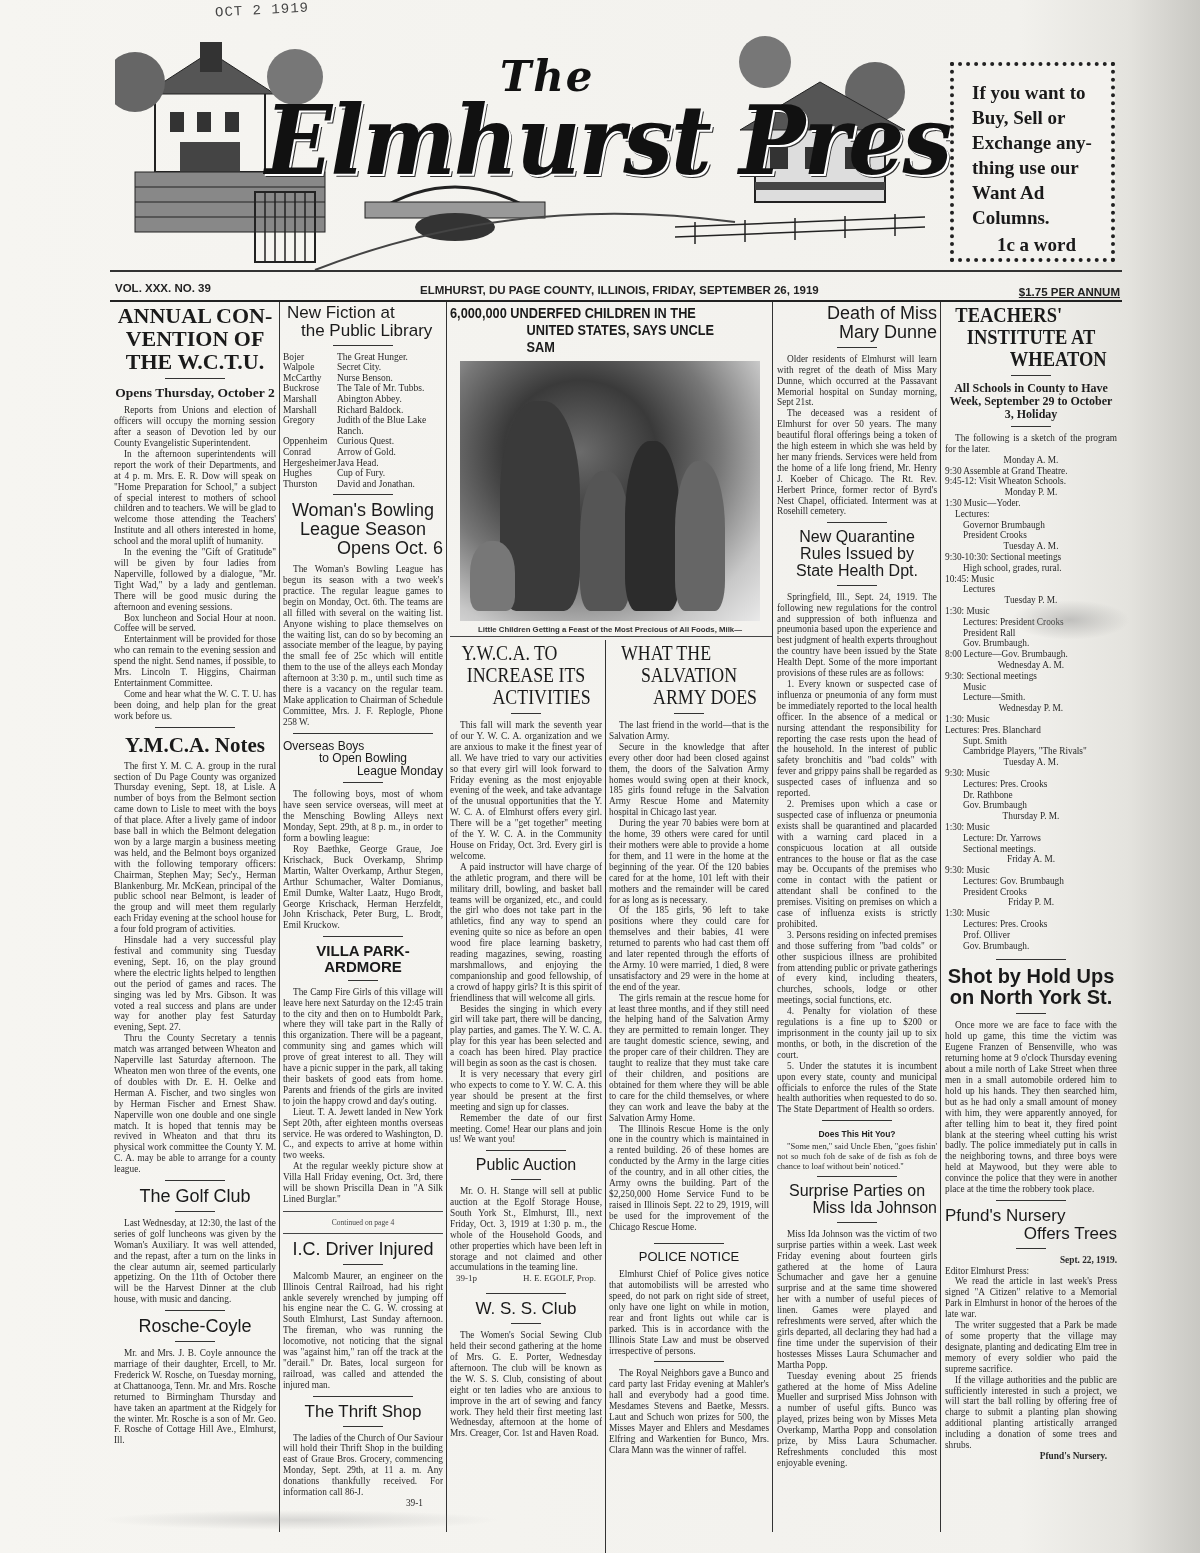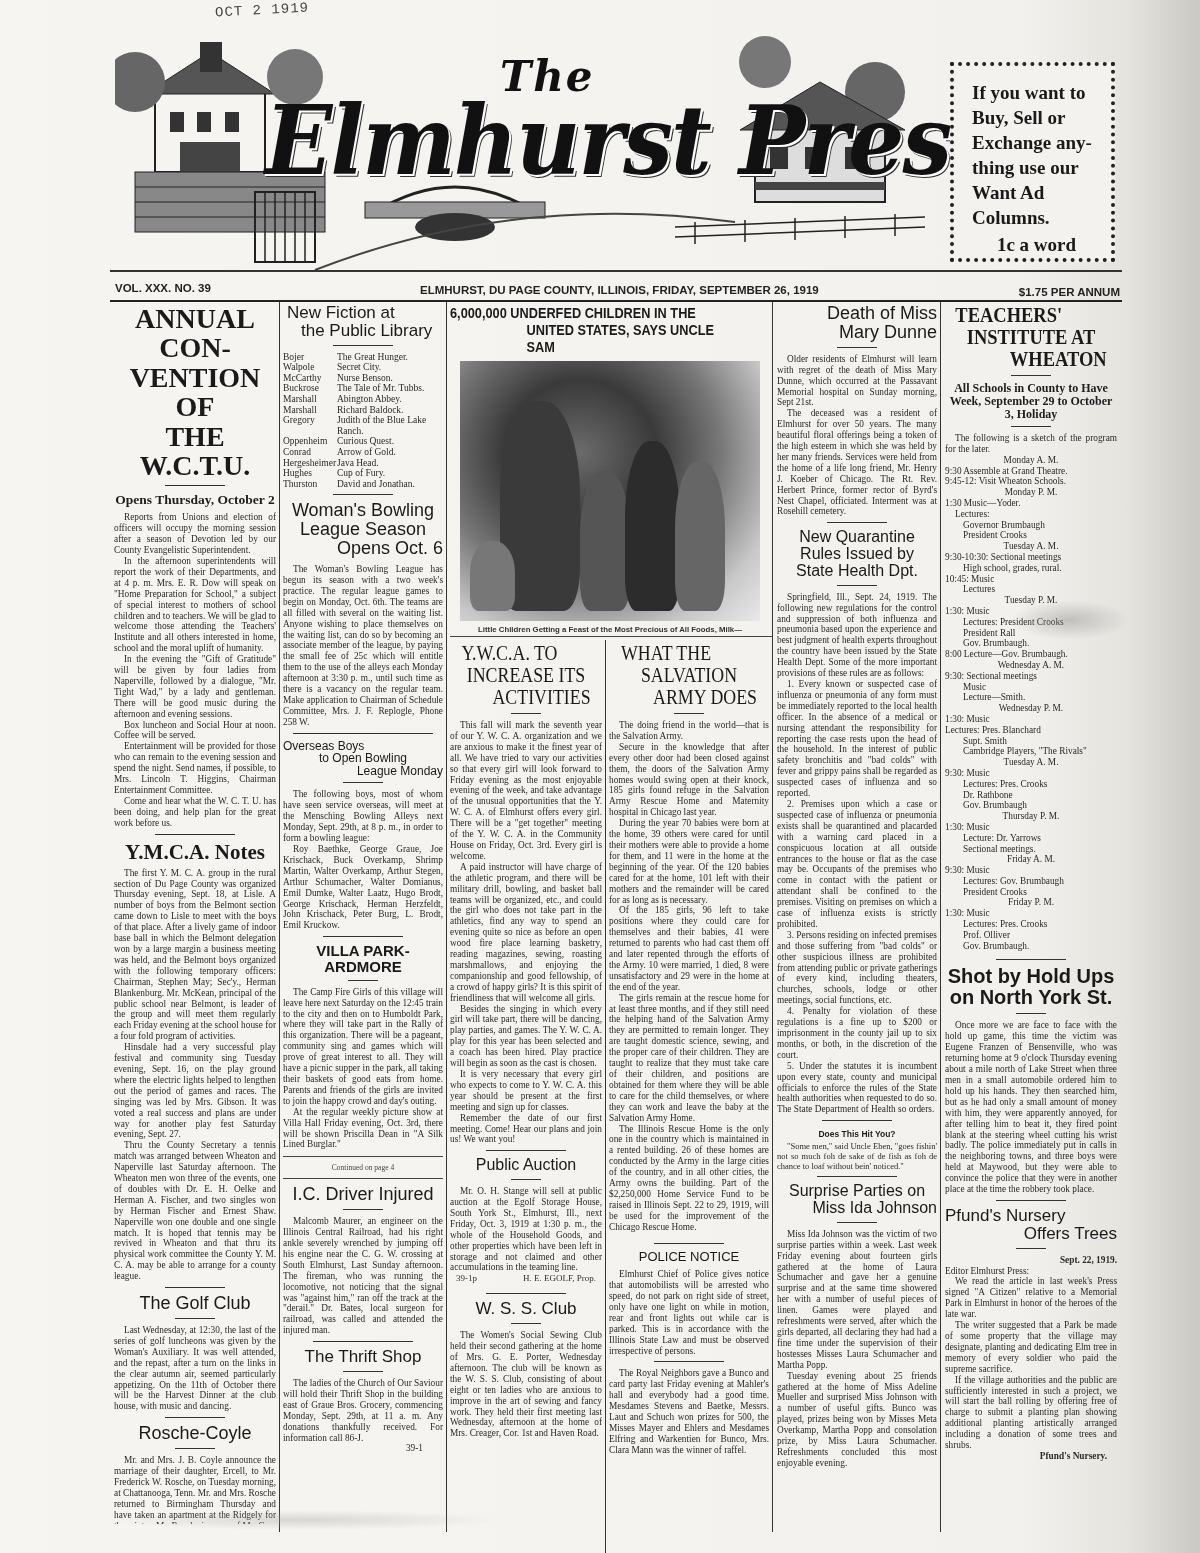--- a/index.html
+++ b/index.html
@@ -20,21 +20,21 @@
 
   .ad-box { position: absolute; left: 950px; top: 62px; width: 165px; height: 200px;
             border: 4px dotted #222; padding: 14px 10px 0 18px; background: #f3f2ee; }
   .ad-box p { font-size: 19px; font-weight: bold; line-height: 25px; color: #1a1a1a; }
   .ad-box .price { text-align: center; margin-top: 2px; }
 
   .dateline { position: absolute; left: 115px; top: 282px; width: 1005px; height: 20px;
               font-family: "Liberation Sans", sans-serif; font-size: 11.5px; font-weight: bold; color: #222; }
   .dateline .vol { position: absolute; left: 0; top: 0; }
   .dateline .place { position: absolute; left: 305px; top: 2px; }
-  .dateline .price { position: absolute; right: 0; top: 4px; }
+  .dateline .price { position: absolute; right: 0; top: 4px; text-decoration: underline; }
   .rule-top { position: absolute; left: 110px; top: 300px; width: 1012px; height: 2px; background: #222; }
   .rule-mast { position: absolute; left: 110px; top: 270px; width: 1012px; height: 2px; background: #333; }
 
   
   .col { position: absolute; top: 304px; overflow: hidden; }
   .vrule { position: absolute; top: 302px; width: 1px; background: #333; }
   .hl { font-family: "Liberation Sans", sans-serif; font-weight: bold; color: #1a1a1a; text-align: center; line-height: 1.05; }
   .hl-cond { font-family: "Liberation Sans", sans-serif; font-weight: bold; transform: scaleX(0.78); transform-origin: center; }
   .serif-hl { font-family: "Liberation Serif", serif; font-weight: bold; text-align: center; line-height: 1.05; color:#1a1a1a; }
   .sub { font-family: "Liberation Serif", serif; font-weight: bold; font-size: 13.5px; text-align: center; margin: 6px 0 4px; }
@@ -143,21 +143,21 @@
   </div>
   <div class="rule-top"></div>
 
   <div class="vrule" style="left:279px;height:1230px"></div>
   <div class="vrule" style="left:446px;height:1230px"></div>
   <div class="vrule" style="left:605px;height:960px;top:640px"></div>
   <div class="vrule" style="left:772px;height:1230px"></div>
   <div class="vrule" style="left:940px;height:1230px"></div>
 
   <div class="col" style="left:114px;width:162px;height:1220px">
-    <div class="serif-hl" style="font-size:28px;">
+    <div class="serif-hl" style="font-size:22px;">
       <div>ANNUAL CON-</div>
       <div>VENTION OF</div>
       <div>THE W.C.T.U.</div>
     </div>
     <div class="short-rule"></div>
     <div class="sub">Opens Thursday, October 2</div>
     <div class="body">
       <p>Reports from Unions and election of officers will occupy the morning session after a season of Devotion led by our County Evangelistic Superintendent.</p>
       <p>In the afternoon superintendents will report the work of their Departments, and at 4 p. m. Mrs. E. R. Dow will speak on "Home Preparation for School," a subject of special interest to mothers of school children and to teachers. We will be glad to welcome those attending the Teachers' Institute and all others interested in home, school and the moral uplift of humanity.</p>
       <p>In the evening the "Gift of Gratitude" will be given by four ladies from Naperville, followed by a dialogue, "Mr. Tight Wad," by a lady and gentleman. There will be good music during the afternoon and evening sessions.</p>
@@ -260,20 +260,21 @@
     <div class="short-rule" style="width:40px"></div>
     <div class="body">
       <p>The following boys, most of whom have seen service overseas, will meet at the Mensching Bowling Alleys next Monday, Sept. 29th, at 8 p. m., in order to form a bowling league:</p>
       <p>Roy Baethke, George Graue, Joe Krischack, Buck Overkamp, Shrimp Martin, Walter Overkamp, Arthur Stegen, Arthur Schumacher, Walter Domianus, Emil Dumke, Walter Laatz, Hugo Brodt, George Krischack, Herman Herzfeldt, John Krischack, Peter Burg, L. Brodt, Emil Kruckow.</p>
     </div>
     <div class="short-rule" style="width:80px"></div>
     <div class="hl" style="font-size:15px;letter-spacing:0">VILLA PARK-ARDMORE</div>
     <div class="short-rule" style="width:30px"></div>
     <div class="body">
       <p>The Camp Fire Girls of this village will leave here next Saturday on the 12:45 train to the city and then on to Humboldt Park, where they will take part in the Rally of this organization. There will be a pageant, community sing and games which will prove of great interest to all. They will have a picnic supper in the park, all taking their baskets of good eats from home. Parents and friends of the girls are invited to join the happy crowd and day's outing.</p>
+      <p>Lieut. T. A. Jewett landed in New York Sept 20th, after eighteen months overseas service. He was ordered to Washington, D. C., and expects to arrive at home within two weeks.</p>
       <p>At the regular weekly picture show at Villa Hall Friday evening, Oct. 3rd, there will be shown Priscilla Dean in "A Silk Lined Burglar."</p>
     </div>
     <div class="hsep"></div>
     <div class="small-center">Continued on page 4</div>
     <div class="hsep"></div>
     <div class="hl" style="font-size:18px;font-weight:normal">I.C. Driver Injured</div>
     <div class="short-rule" style="width:40px"></div>
     <div class="body">
       <p>Malcomb Maurer, an engineer on the Illinois Central Railroad, had his right ankle severely wrenched by jumping off his engine near the C. G. W. crossing at South Elmhurst, Last Sunday afternoon. The fireman, who was running the locomotive, not noticing that the signal was "against him," ran off the track at the "derail." Dr. Bates, local surgeon for railroad, was called and attended the injured man.</p>
     </div>
@@ -338,21 +339,21 @@
   </div>
 
   <div class="col" style="left:609px;top:642px;width:160px;height:880px">
     <div class="serif-hl" style="font-size:21px;line-height:22px;font-weight:normal;transform:scaleX(0.85)">
       <div style="text-align:left">WHAT THE</div>
       <div>SALVATION</div>
       <div style="text-align:right">ARMY DOES</div>
     </div>
     <div class="short-rule" style="width:30px"></div>
     <div class="body">
-      <p>The doing friend in the world—that is the Salvation Army.</p>
+      <p>The last friend in the world—that is the Salvation Army.</p>
       <p>Secure in the knowledge that after every other door had been closed against them, the doors of the Salvation Army homes would swing open at their knock, 185 girls found refuge in the Salvation Army Rescue Home and Maternity hospital in Chicago last year.</p>
       <p>During the year 70 babies were born at the home, 39 others were cared for until their mothers were able to provide a home for them, and 11 were in the home at the beginning of the year. Of the 120 babies cared for at the home, 101 left with their mothers and the remainder will be cared for as long as is necessary.</p>
       <p>Of the 185 girls, 96 left to take positions where they could care for themselves and their babies, 41 were returned to parents who had cast them off and later repented through the efforts of the Army. 10 were married, 1 died, 8 were unsatisfactory and 29 were in the home at the end of the year.</p>
       <p>The girls remain at the rescue home for at least three months, and if they still need the helping hand of the Salvation Army they are permitted to remain longer. They are taught domestic science, sewing, and the proper care of their children. They are taught to realize that they must take care of their children, and positions are obtained for them where they will be able to care for the child themselves, or where they can work and leave the baby at the Salvation Army Home.</p>
       <p>The Illinois Rescue Home is the only one in the country which is maintained in a rented building. 26 of these homes are conducted by the Army in the large cities of the country, and in all other cities, the Army owns the building. Part of the $2,250,000 Home Service Fund to be raised in Illinois Sept. 22 to 29, 1919, will be used for the improvement of the Chicago Rescue Home.</p>
     </div>
     <div class="short-rule" style="width:70px;margin-top:10px"></div>
     <div class="hl" style="font-size:13px;font-weight:normal">POLICE NOTICE</div>
     <div class="body" style="margin-top:6px">
       <p>Elmhurst Chief of Police gives notice that automobilists will be arrested who speed, do not park on right side of street, only have one light on while in motion, rear and front lights out while car is parked. This is in accordance with the Illinois State Law and must be observed irrespective of persons.</p>

